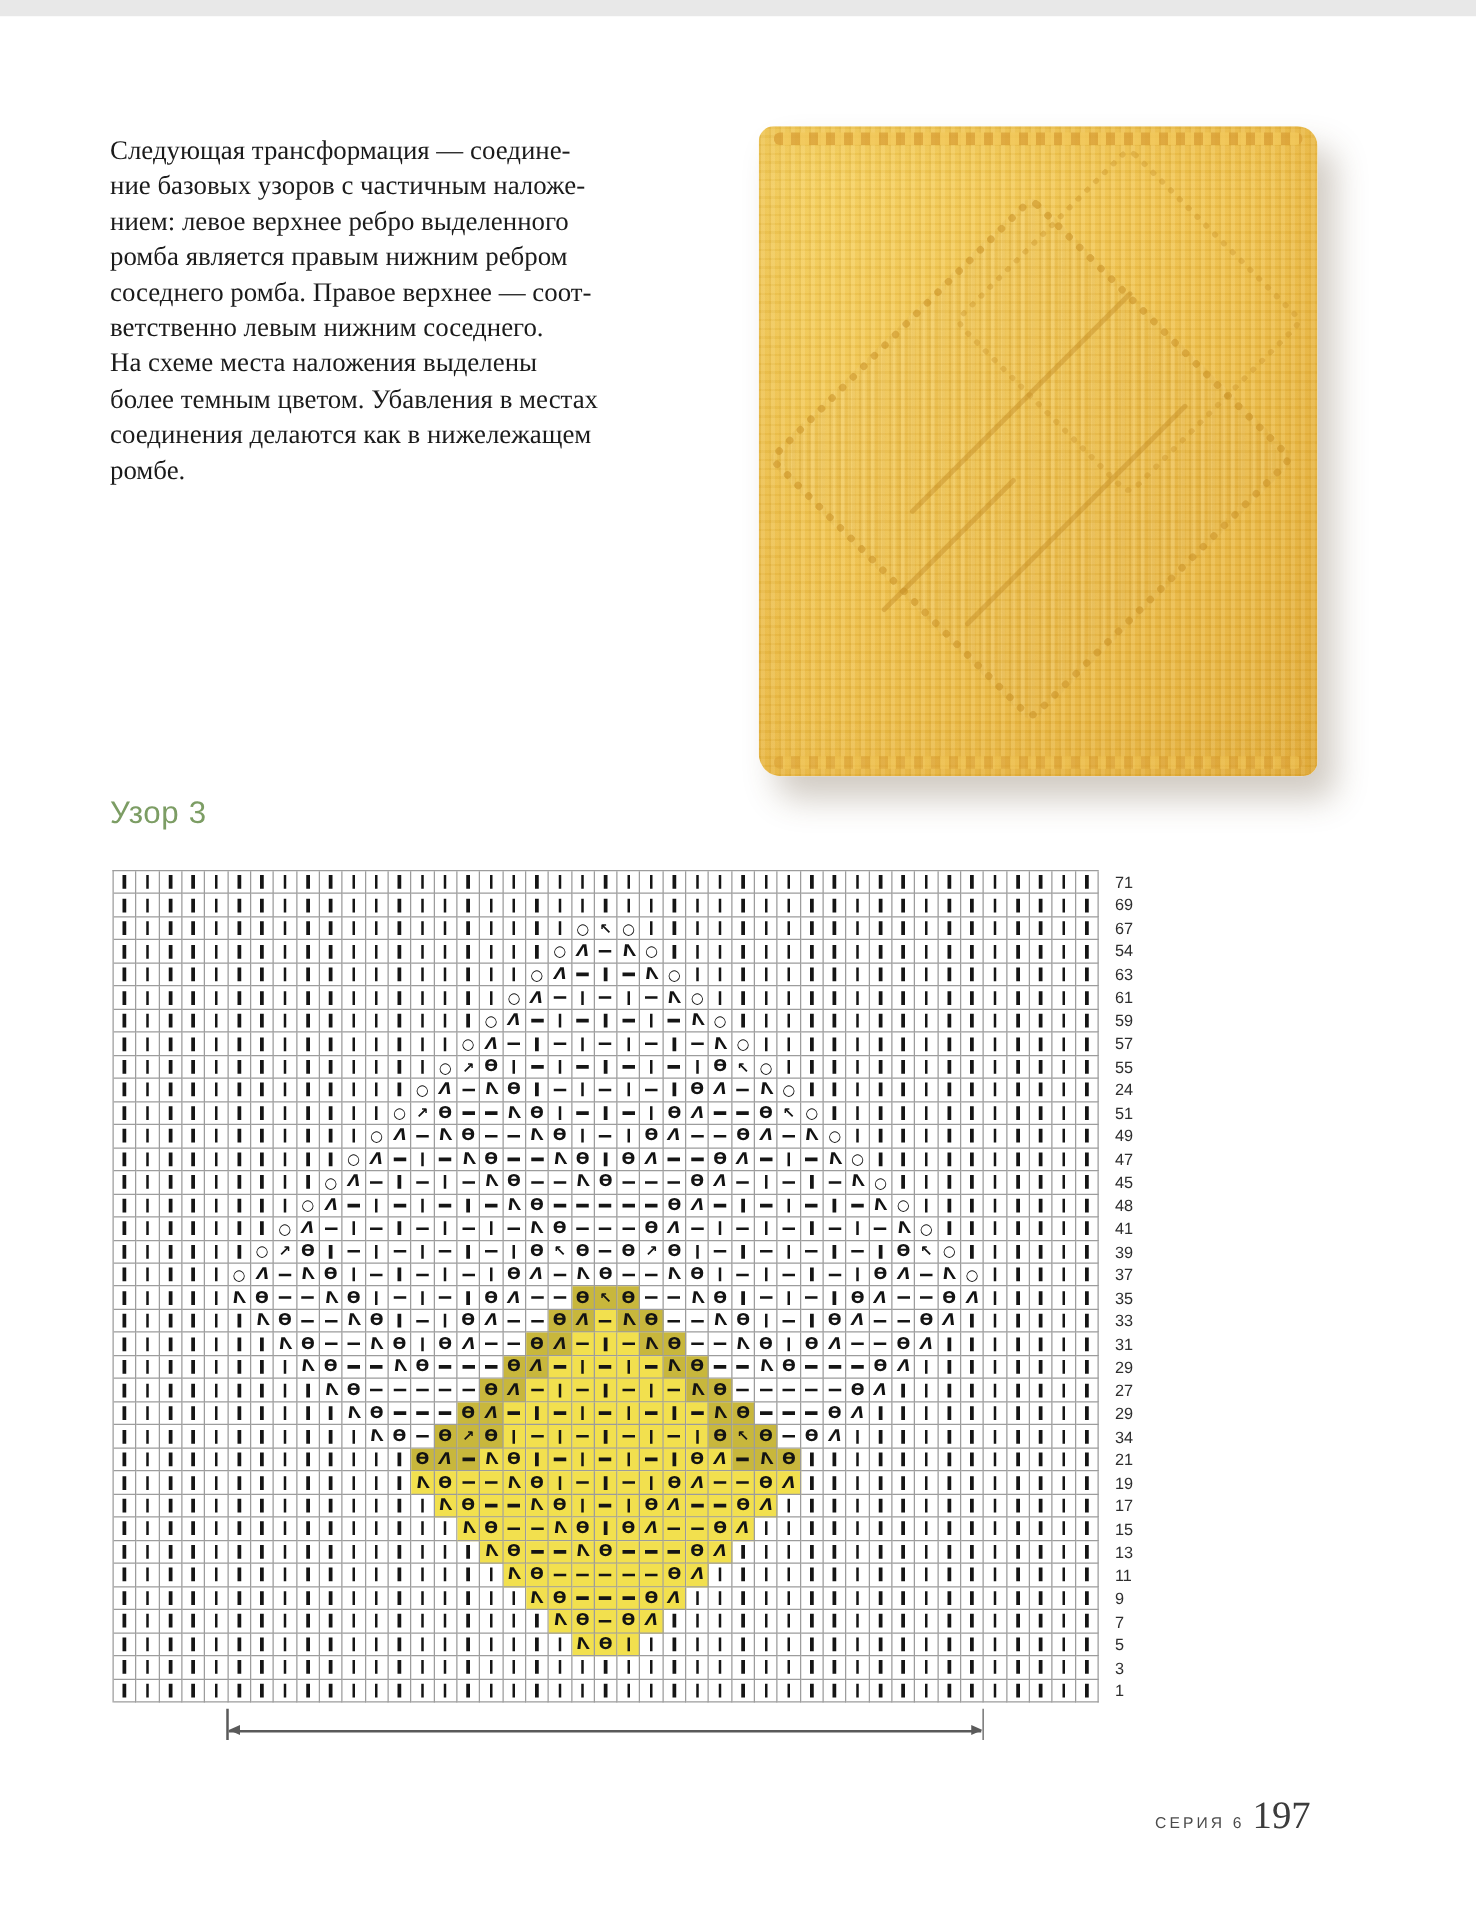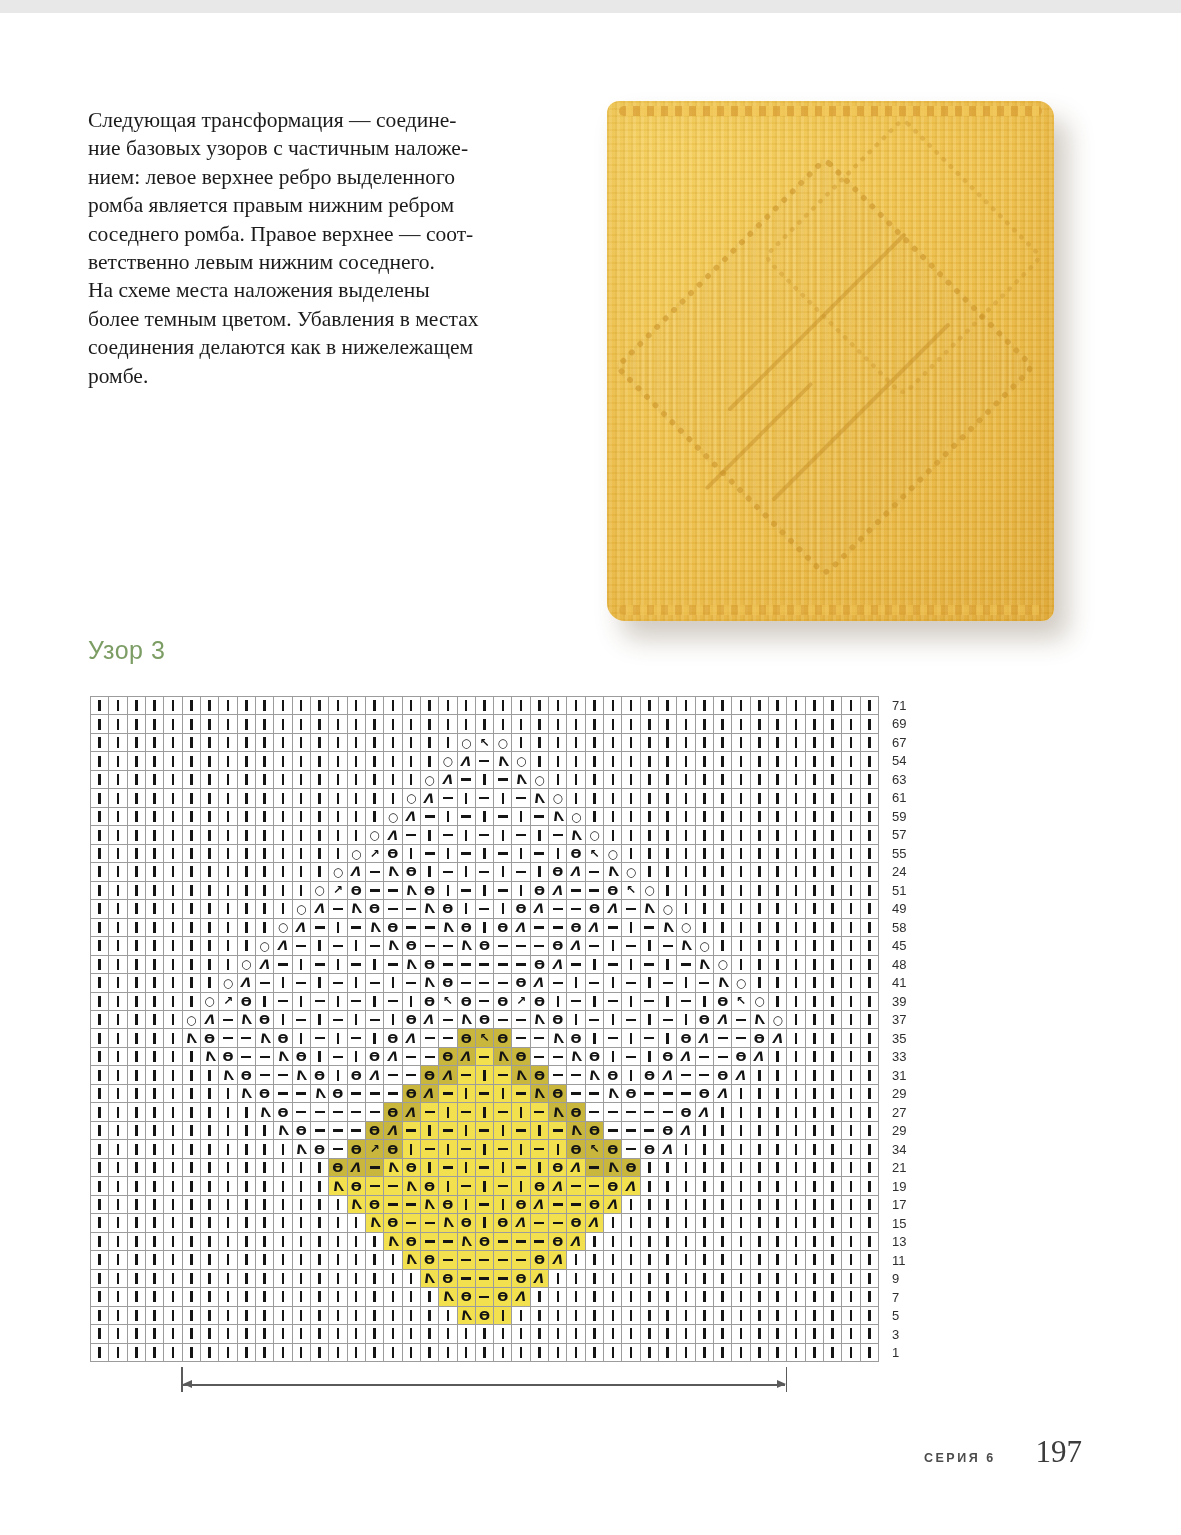--- a/index.html
+++ b/index.html
@@ -87,22 +87,22 @@
   .dim .tl { left:0; } .dim .tr { right:0; }
   .dim .dimline { position:absolute; left:2px; right:2px; top:18px; height:1.5px; background:#5a5a5a; }
   .dim .ah { position:absolute; top:14.2px; width:0; height:0;
     border-top:4.5px solid transparent; border-bottom:4.5px solid transparent; }
   .dim .al { left:1.5px; border-right:9px solid #5a5a5a; }
   .dim .ar { right:1.5px; border-left:9px solid #5a5a5a; }
   .dim .dimlabel { position:absolute; top:0; left:0; right:0; text-align:center;
     font-size:13.5px; color:#333; }
   
   .series { position:absolute; left:924px; top:1438px;
-    font-size:12.5px; font-weight:700; letter-spacing:2.5px; color:#4b4b4b; }
-  .pagenum { position:absolute; left:1002px; top:1421px; width:80px; text-align:right;
+    font-size:12.5px; font-weight:400; letter-spacing:2.5px; color:#4b4b4b; }
+  .pagenum { position:absolute; left:1002px; top:1421px; width:80px; 
     font-family:"Liberation Serif", serif; font-size:31px; color:#3c3c3c; }
 </style>
 </head>
 <body>
 
 <div class="page">
 
   <div class="intro">Следующая трансформация — соедине-
 ние базовых узоров с частичным наложе-
 нием: левое верхнее ребро выделенного
@@ -4779,21 +4779,21 @@
         <div class="rnum">67</div>
         <div class="rnum">54</div>
         <div class="rnum">63</div>
         <div class="rnum">61</div>
         <div class="rnum">59</div>
         <div class="rnum">57</div>
         <div class="rnum">55</div>
         <div class="rnum">24</div>
         <div class="rnum">51</div>
         <div class="rnum">49</div>
-        <div class="rnum">58</div>
+        <div class="rnum">47</div>
         <div class="rnum">45</div>
         <div class="rnum">48</div>
         <div class="rnum">41</div>
         <div class="rnum">39</div>
         <div class="rnum">37</div>
         <div class="rnum">35</div>
         <div class="rnum">33</div>
         <div class="rnum">31</div>
         <div class="rnum">29</div>
         <div class="rnum">27</div>

